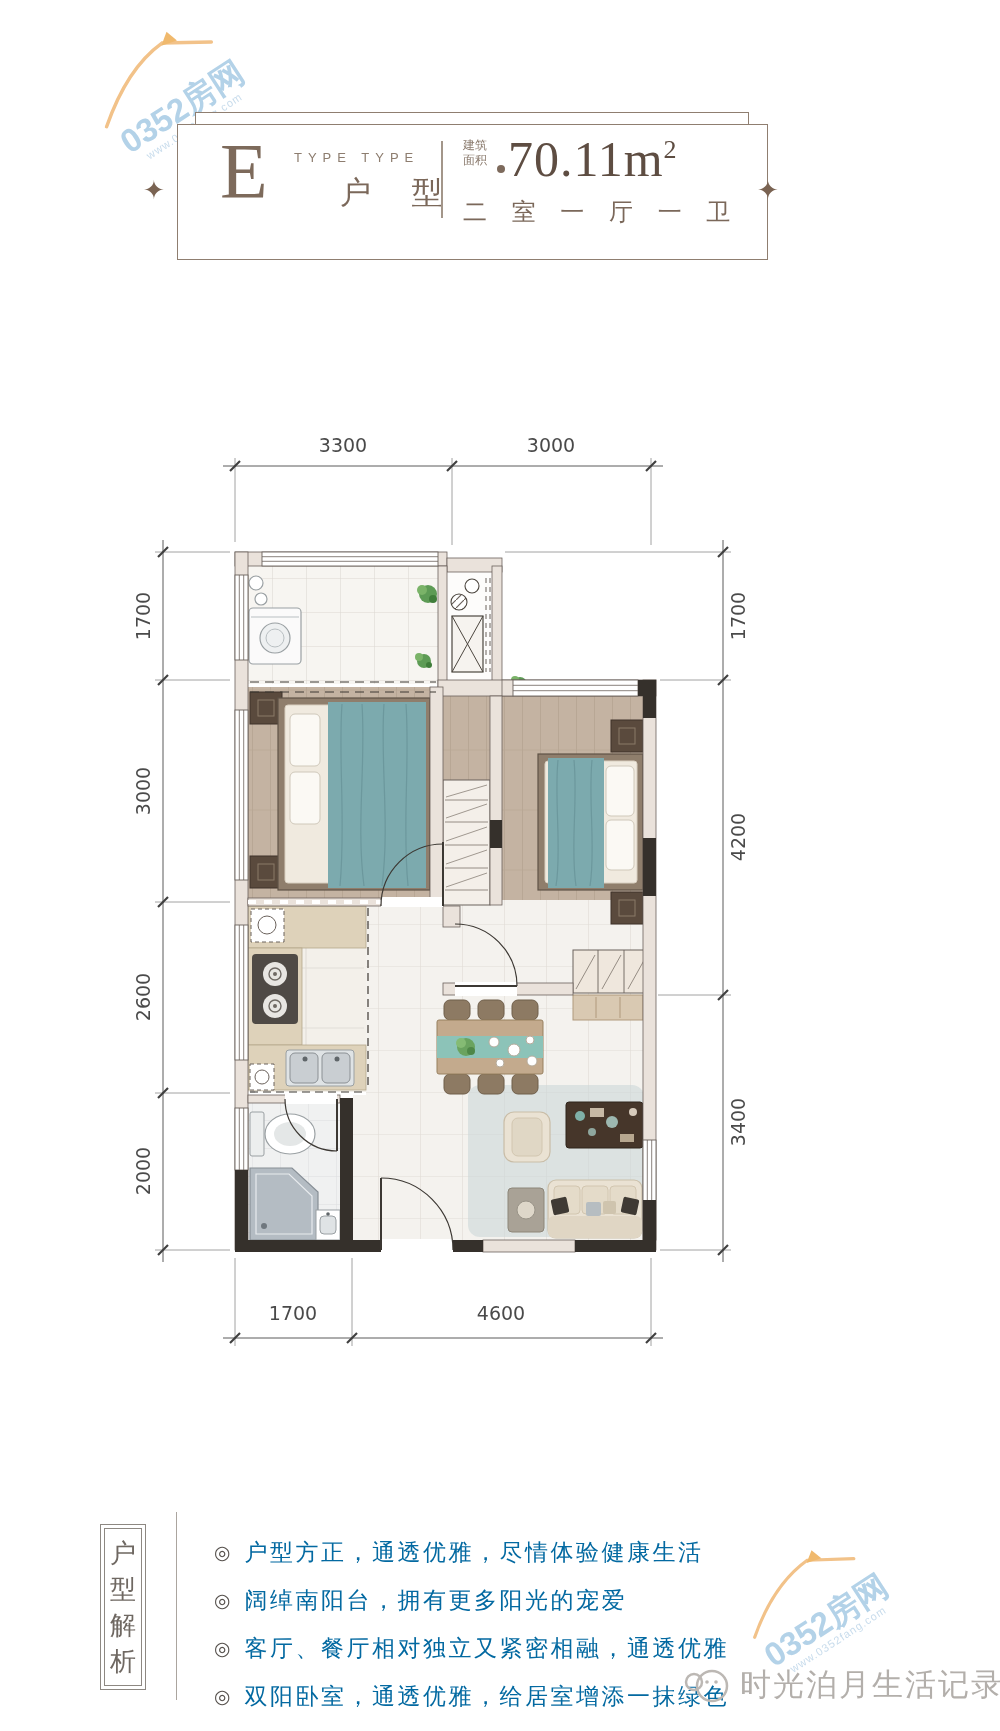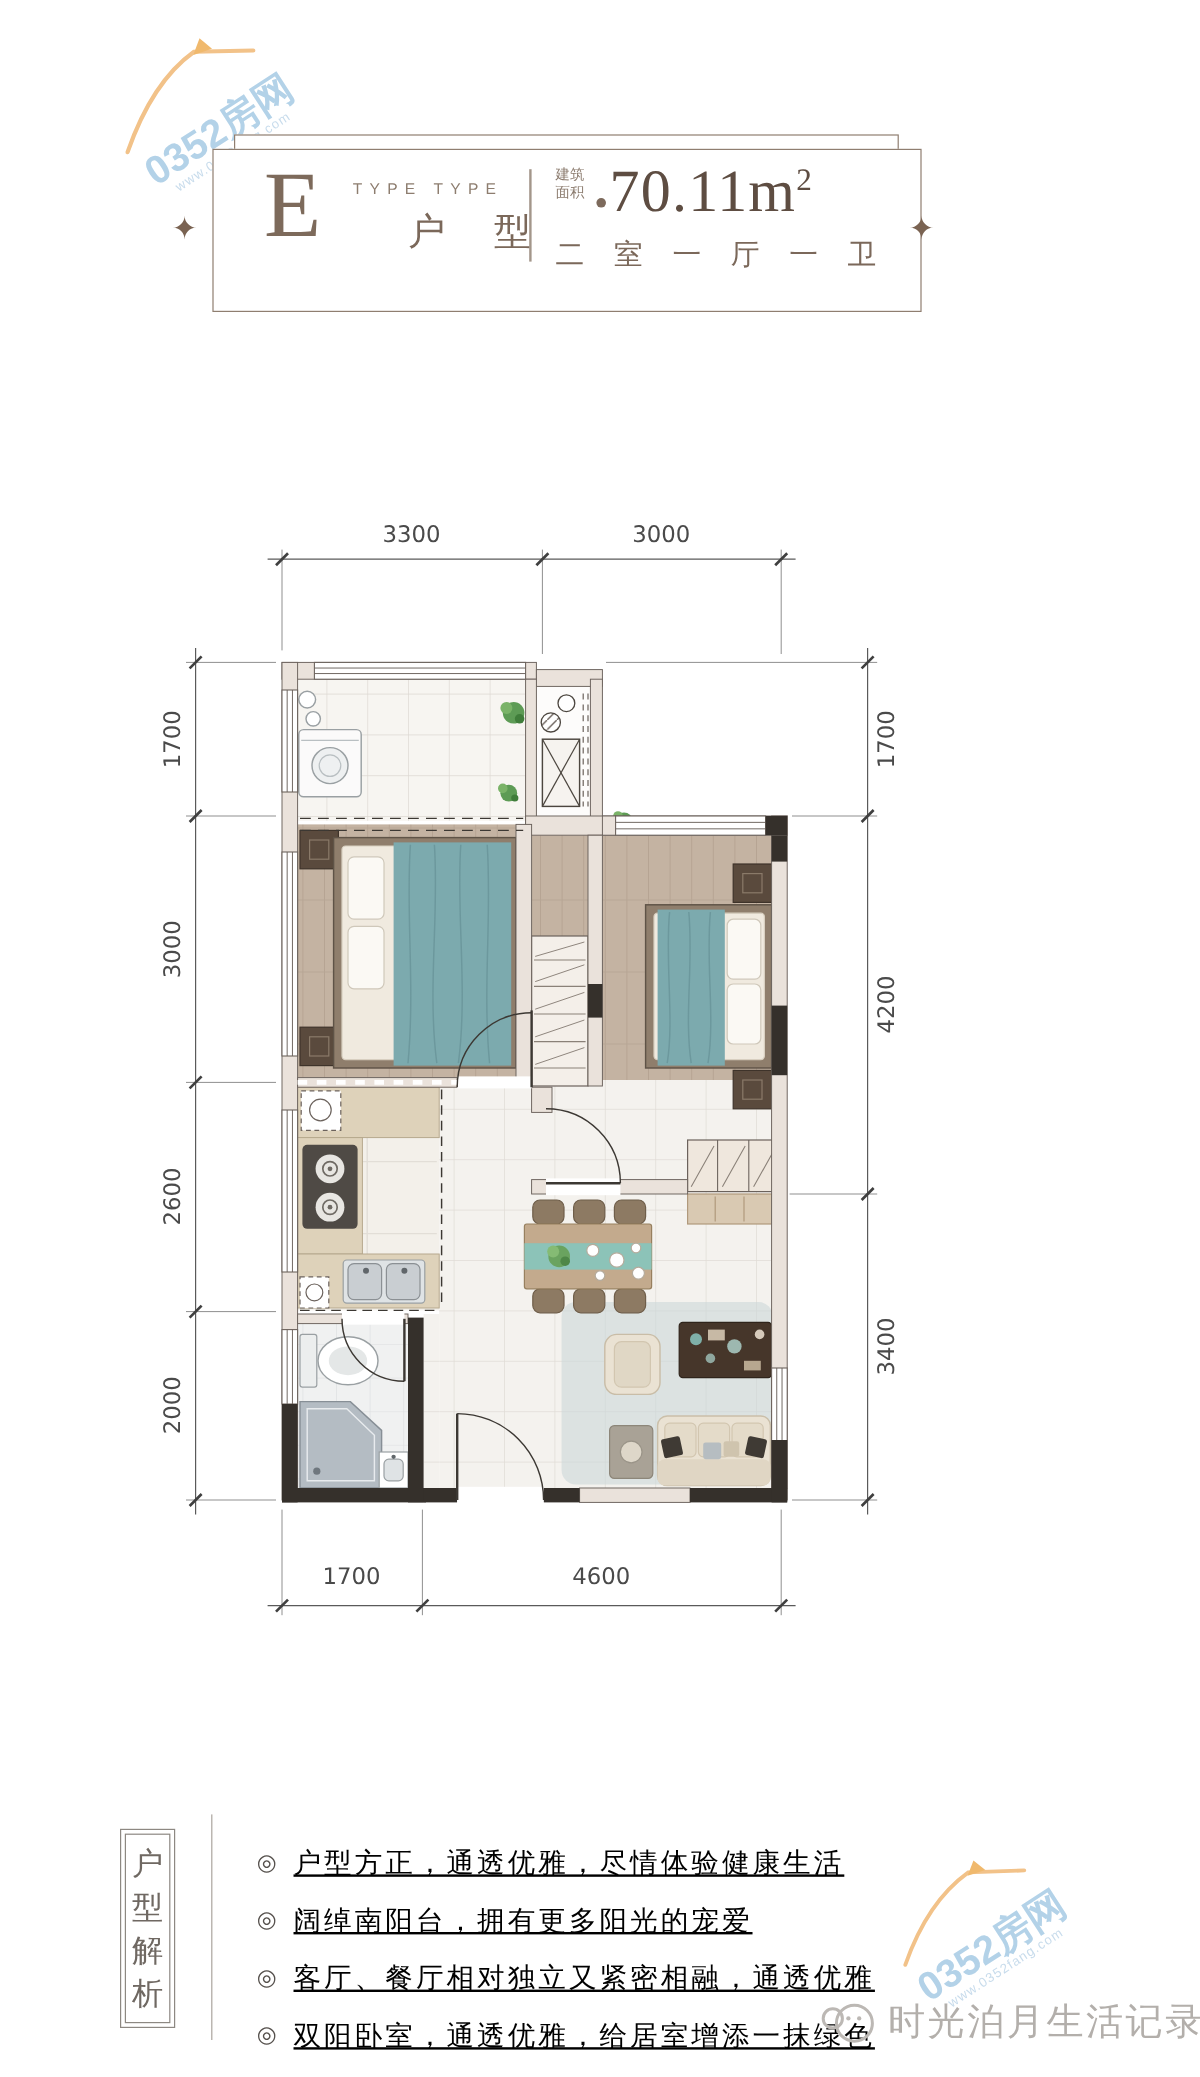--- a/index.html
+++ b/index.html
@@ -34,21 +34,21 @@
   
   .an-box{position:absolute;left:100px;top:1524px;width:44px;height:164px;
     border:1px solid #8d8882;background:#fff;}
   .an-box-inner{position:absolute;left:3px;top:3px;right:3px;bottom:3px;border:1px solid #8d8882;
     display:flex;flex-direction:column;align-items:center;justify-content:space-around;padding:6px 0;}
   .an-box-inner span{font-size:26px;color:#6f6862;line-height:1;}
   .an-divider{position:absolute;left:176px;top:1512px;width:1px;height:188px;background:#aba59f;}
   .an-list{position:absolute;left:214px;top:1528px;display:flex;flex-direction:column;}
   .an-row{display:flex;align-items:center;height:48px;}
   .an-marker{font-size:19px;color:#55504c;margin-right:14px;line-height:1;}
-  .an-text{font-size:23px;color:#000000;letter-spacing:2.5px;white-space:nowrap;text-decoration:underline;}
+  .an-text{font-size:23px;color:#0369a1;letter-spacing:2.5px;white-space:nowrap;}
   
   .plan-svg{position:absolute;left:95px;top:380px;}
 </style>
 </head>
 <body>
 
 <div class="wm-blue" style="left:70px;top:38px;width:200px;">
   <svg width="160" height="52" viewBox="0 0 160 52">
     <path d="M6,48 Q55,10 98,8 L140,34" fill="none" stroke="#f2c289" stroke-width="3.5" stroke-linecap="round"></path>
     <path d="M96,10 L108,1 L112,14 Z" fill="#f0b96d"></path>

